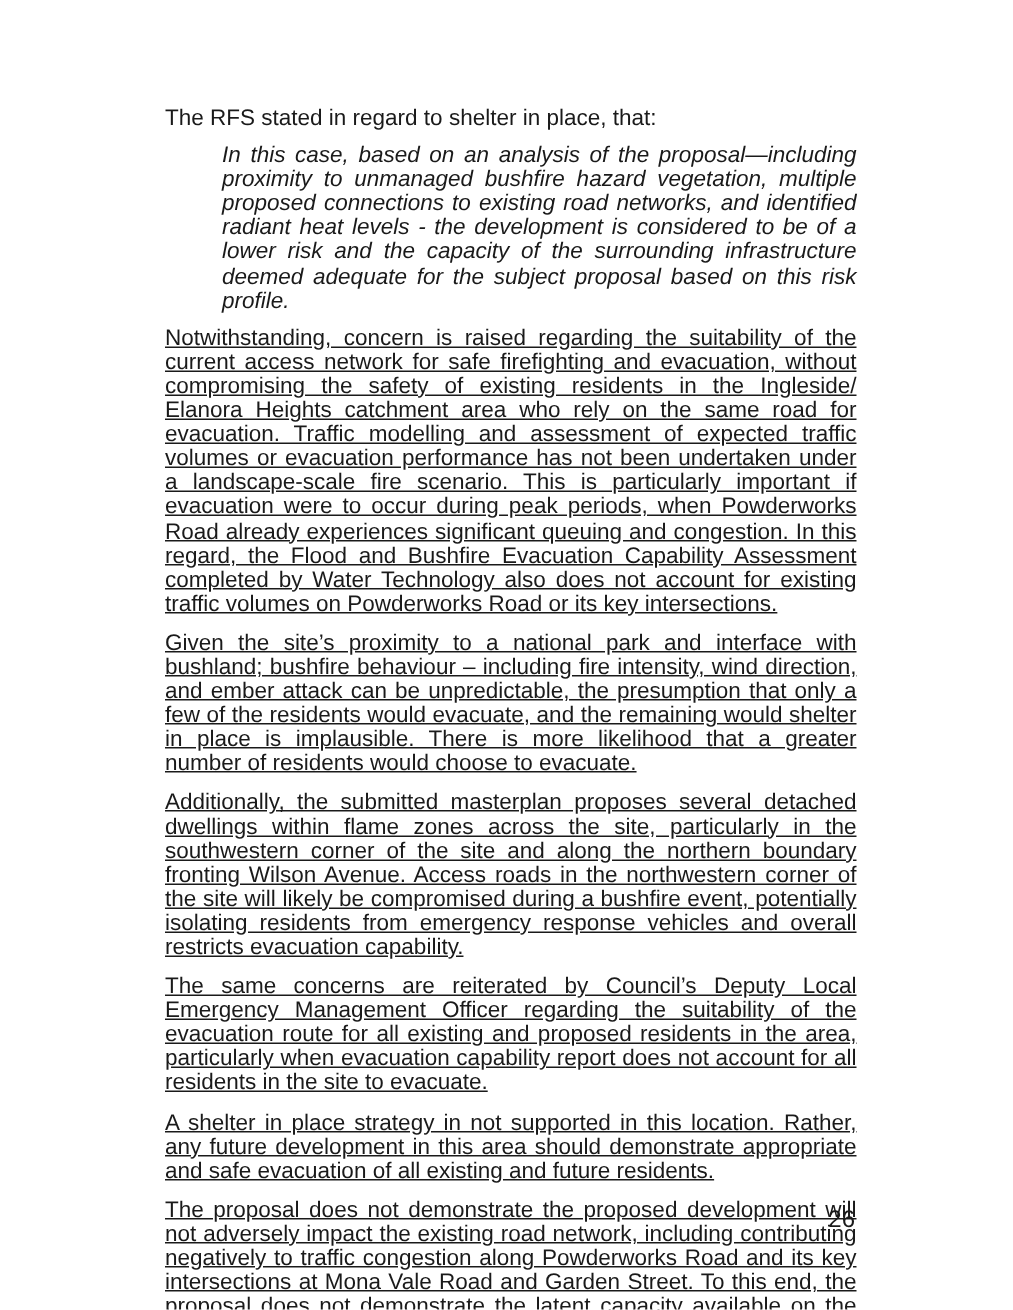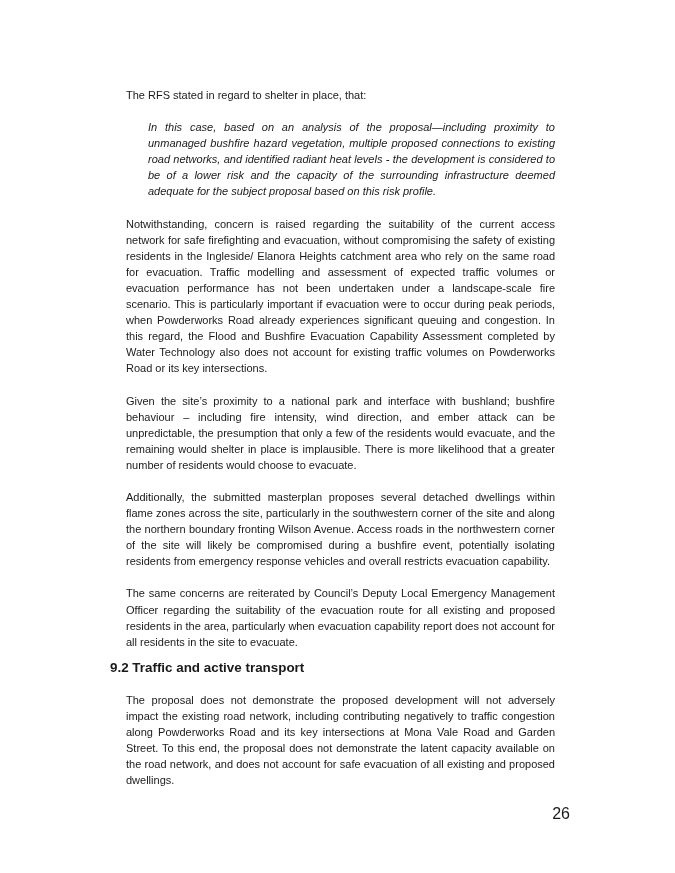--- a/index.html
+++ b/index.html
@@ -1,31 +1,31 @@
 <!DOCTYPE html>
 <html><head>
 <meta charset="utf-8">
 <style>
   html, body { margin: 0; padding: 0; background: #ffffff; }
   body { width: 675px; height: 873px; position: relative; overflow: hidden;
          font-family: "Liberation Sans", sans-serif; color: #1a1a1a; }
   .page { position: absolute; left: 110px; top: 71px; width: 461px; }
-  p { margin: 16px; font-size: 11px; line-height: 16.1px; text-align: justify; }
+  p { margin: 0; font-size: 15px; line-height: 16.1px; text-align: justify; }
   .intro { margin-bottom: 9px; }
   .quote { margin-left: 38px; font-style: italic; margin-bottom: 9px; }
-  .para { margin-bottom: 10px; }
+  .para { margin-bottom: 10px; text-decoration: underline; }
   h2 { font-size: 13.4px; font-weight: bold; margin: 5px 0 12px 0; line-height: 16px; }
   .pagenum { position: absolute; right: 105px; top: 805px; font-size: 16px; }
 </style>
 </head>
 <body>
 
 <div class="page">
   <p class="intro">The RFS stated in regard to shelter in place, that:</p>
   <p class="quote">In this case, based on an analysis of the proposal—including proximity to unmanaged bushfire hazard vegetation, multiple proposed connections to existing road networks, and identified radiant heat levels - the development is considered to be of a lower risk and the capacity of the surrounding infrastructure deemed adequate for the subject proposal based on this risk profile.</p>
   <p class="para">Notwithstanding, concern is raised regarding the suitability of the current access network for safe firefighting and evacuation, without compromising the safety of existing residents in the Ingleside/ Elanora Heights catchment area who rely on the same road for evacuation. Traffic modelling and assessment of expected traffic volumes or evacuation performance has not been undertaken under a landscape-scale fire scenario. This is particularly important if evacuation were to occur during peak periods, when Powderworks Road already experiences significant queuing and congestion. In this regard, the Flood and Bushfire Evacuation Capability Assessment completed by Water Technology also does not account for existing traffic volumes on Powderworks Road or its key intersections.</p>
   <p class="para">Given the site’s proximity to a national park and interface with bushland; bushfire behaviour – including fire intensity, wind direction, and ember attack can be unpredictable, the presumption that only a few of the residents would evacuate, and the remaining would shelter in place is implausible. There is more likelihood that a greater number of residents would choose to evacuate.</p>
   <p class="para">Additionally, the submitted masterplan proposes several detached dwellings within flame zones across the site, particularly in the southwestern corner of the site and along the northern boundary fronting Wilson Avenue. Access roads in the northwestern corner of the site will likely be compromised during a bushfire event, potentially isolating residents from emergency response vehicles and overall restricts evacuation capability.</p>
   <p class="para">The same concerns are reiterated by Council’s Deputy Local Emergency Management Officer regarding the suitability of the evacuation route for all existing and proposed residents in the area, particularly when evacuation capability report does not account for all residents in the site to evacuate.</p>
-  <h2>9.2 Traffic and active transport</h2>
+  <p class="para">A shelter in place strategy in not supported in this location.  Rather, any future development in this area should demonstrate appropriate and safe evacuation of all existing and future residents.</p>
   <p class="para">The proposal does not demonstrate the proposed development will not adversely impact the existing road network, including contributing negatively to traffic congestion along Powderworks Road and its key intersections at Mona Vale Road and Garden Street. To this end, the proposal does not demonstrate the latent capacity available on the road network, and does not account for safe evacuation of all existing and proposed dwellings.</p>
 </div>
 <div class="pagenum">26</div>
 
 </body></html>

